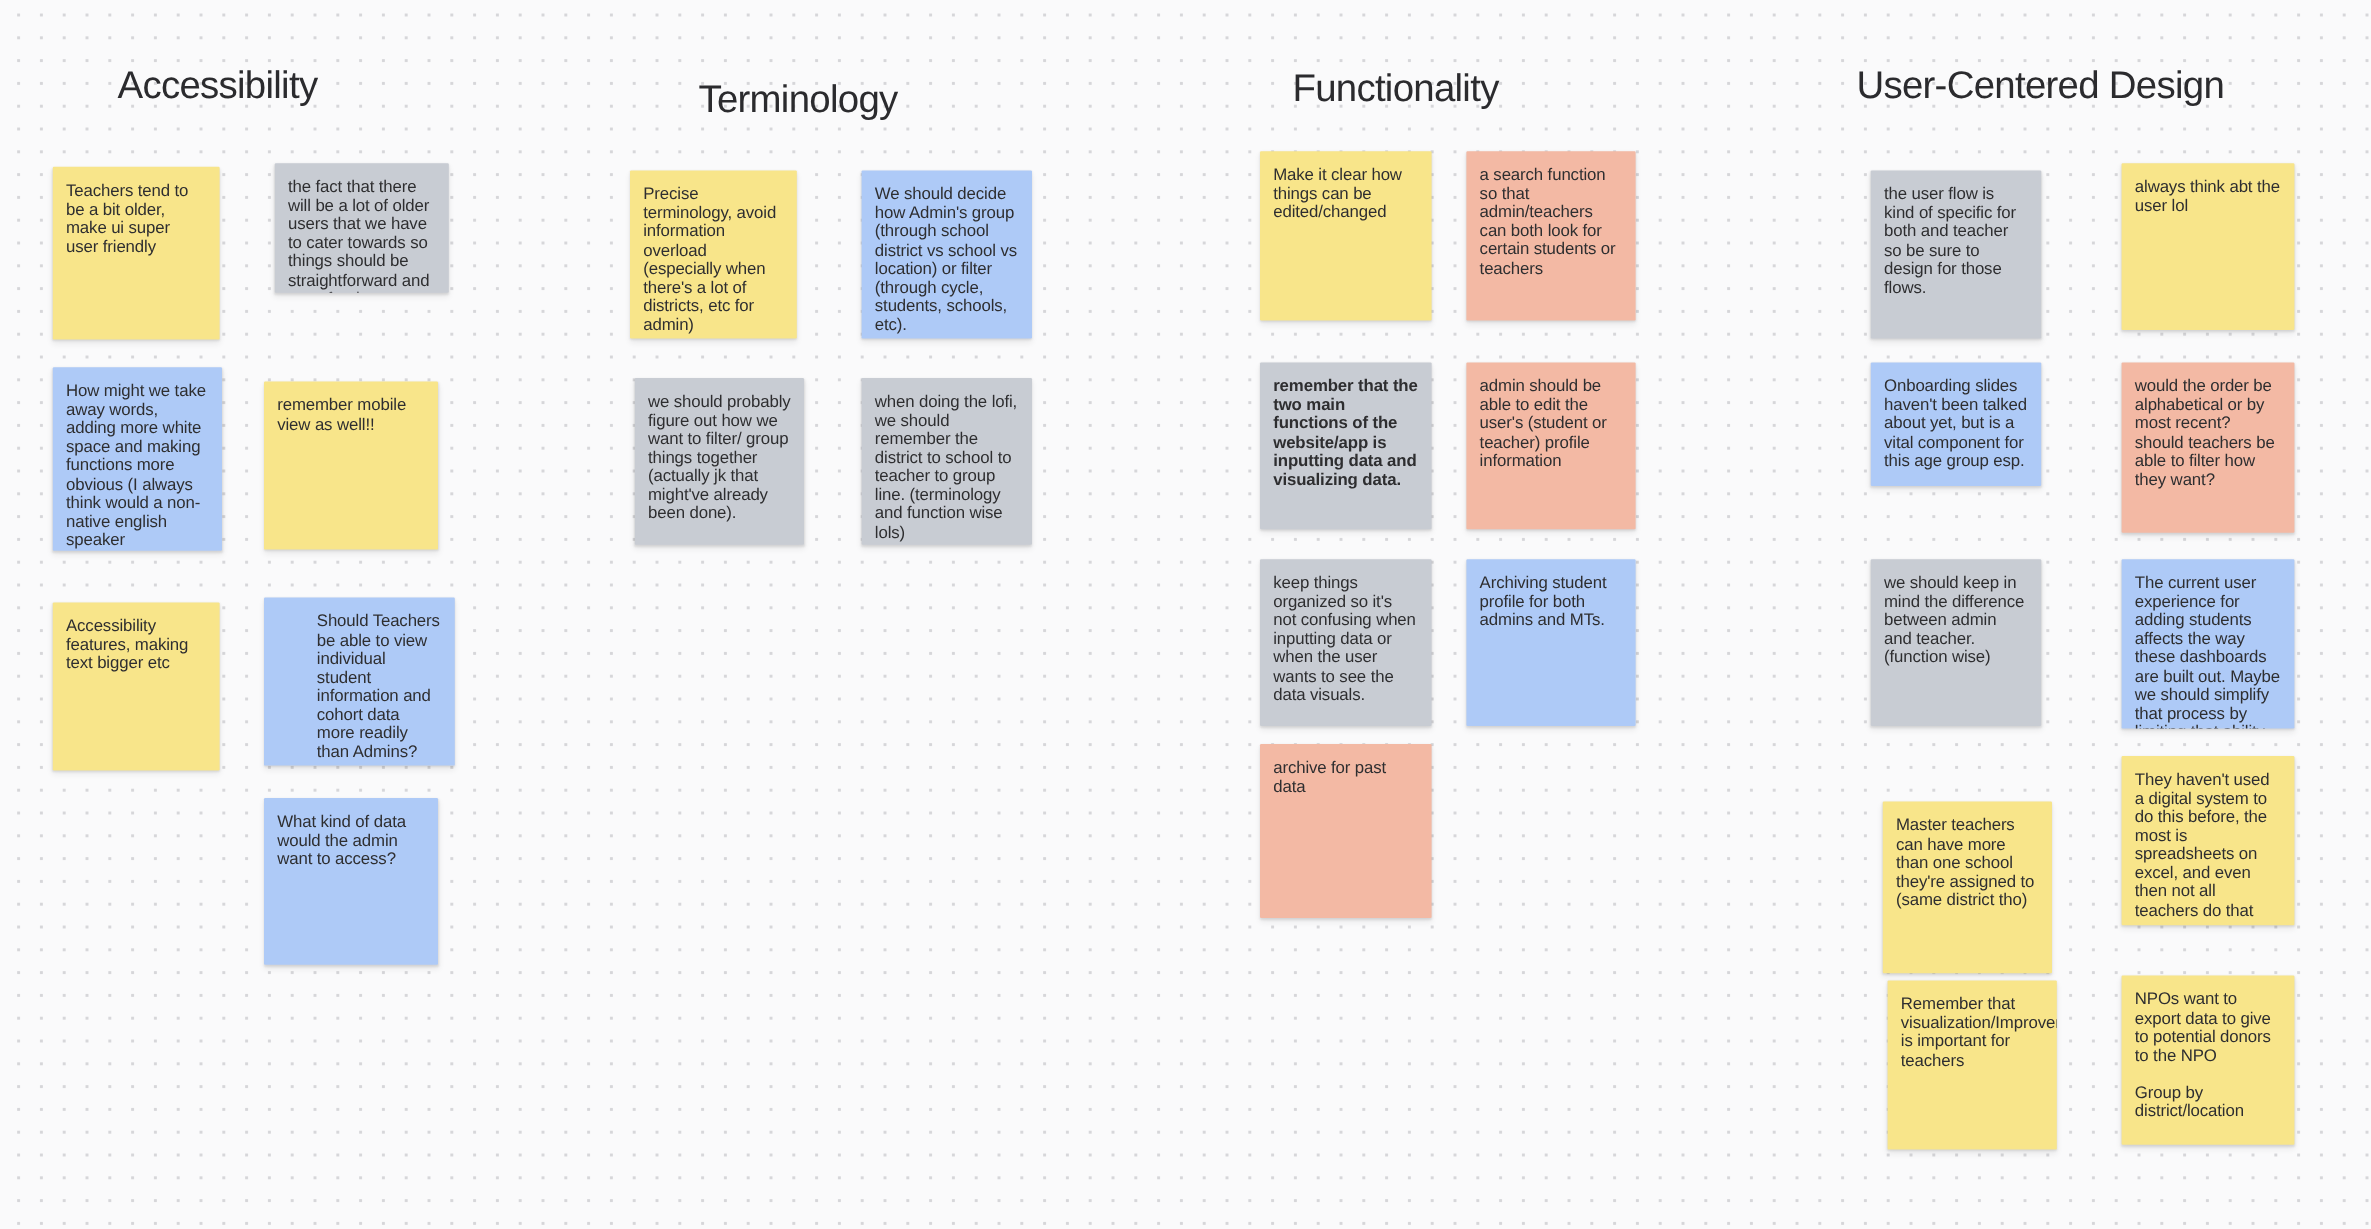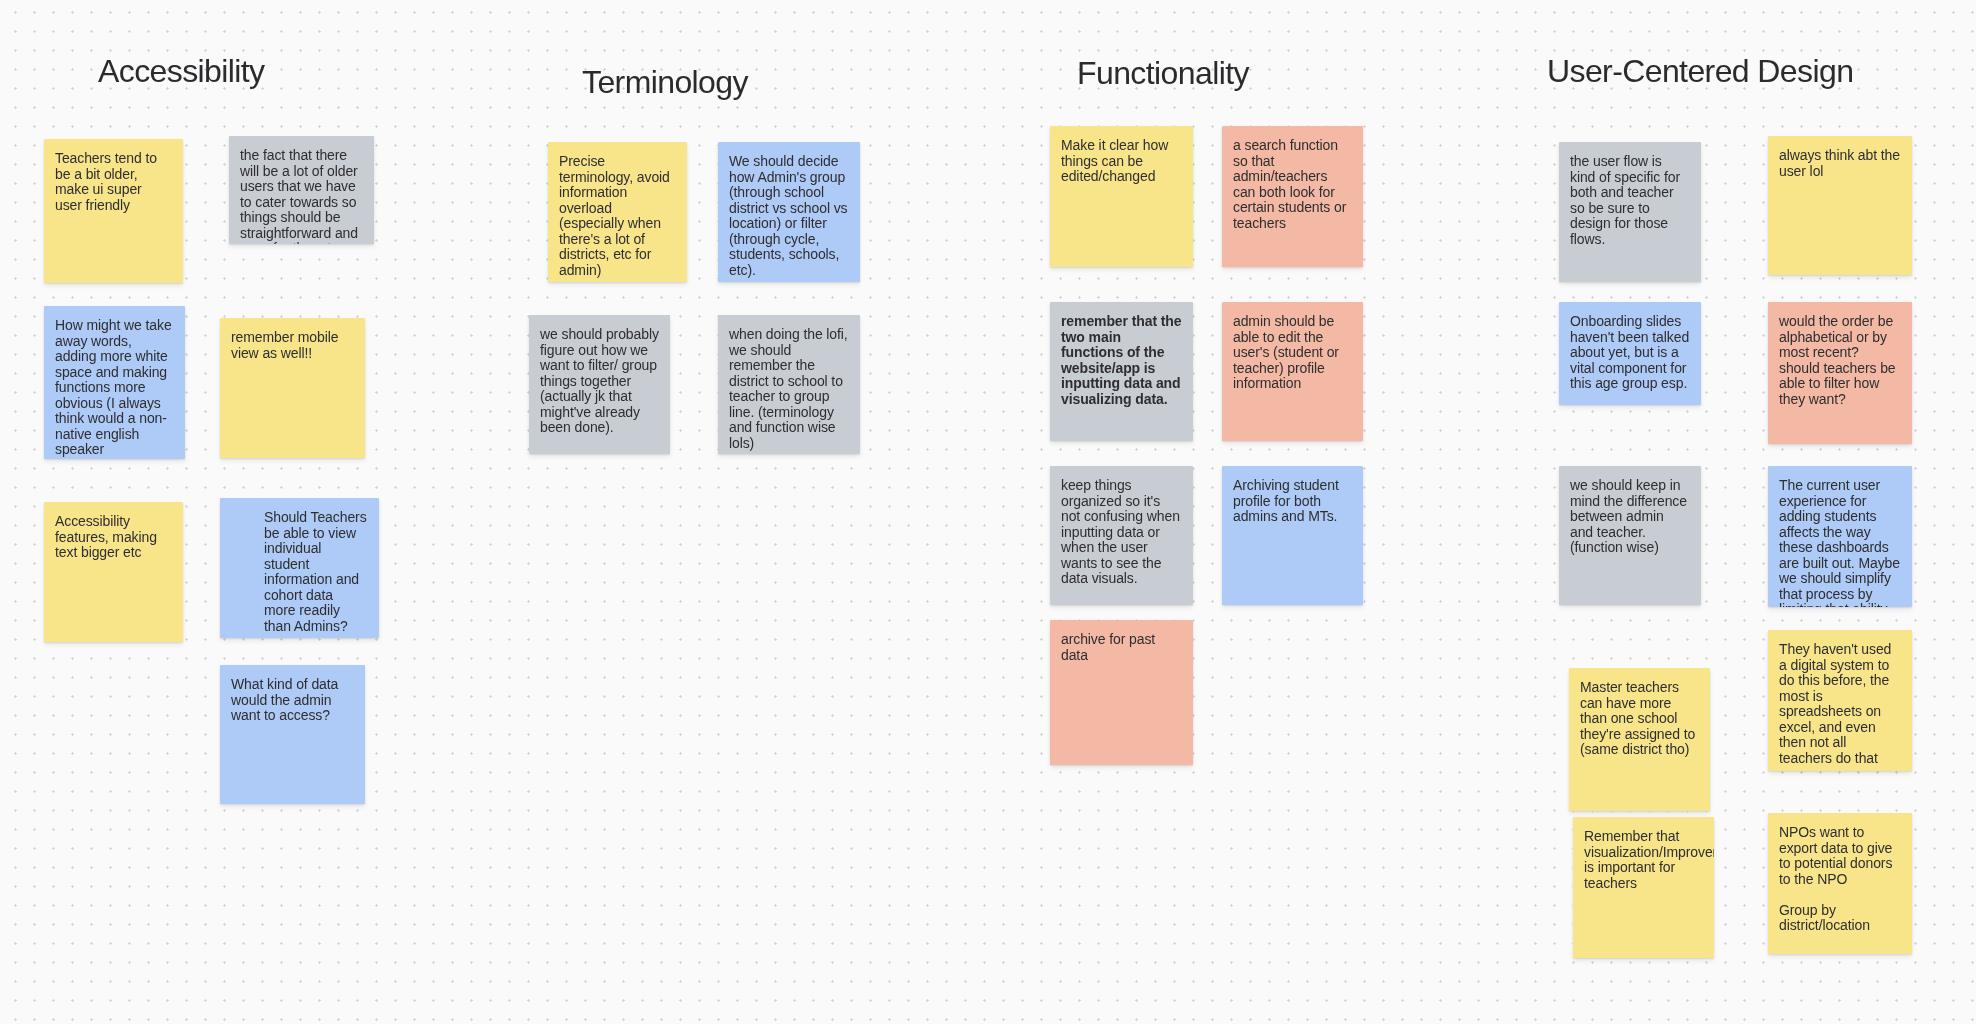--- a/index.html
+++ b/index.html
@@ -48,21 +48,21 @@
   <h2 class="col-title" style="left:582px; top:64px;">Terminology</h2>
   <h2 class="col-title" style="left:1077px; top:55px;">Functionality</h2>
   <h2 class="col-title" style="left:1547px; top:53px;">User-Centered Design</h2>
 <div class="note" style="left: 44px; top: 139px; width: 139px; height: 144px; background: rgb(248, 229, 138);">Teachers tend to be a bit older, make ui super user friendly</div>
     <div class="note" style="left: 229px; top: 136px; width: 145px; height: 108px; background: rgb(200, 204, 211);">the fact that there will be a lot of older users that we have to cater towards so things should be straightforward and easy for them to understand.</div>
     <div class="note" style="left: 44px; top: 306px; width: 141px; height: 153px; background: rgb(174, 202, 247);">How might we take away words, adding more white space and making functions more obvious (I always think would a non-native english speaker understand how to use this lol but that's just an example!).</div>
     <div class="note" style="left: 220px; top: 318px; width: 145px; height: 140px; background: rgb(248, 229, 138);">remember mobile view as well!!</div>
     <div class="note" style="left: 44px; top: 502px; width: 139px; height: 140px; background: rgb(248, 229, 138);">Accessibility features, making text bigger etc</div>
     <div class="note" style="left: 220px; top: 498px; width: 159px; height: 140px; background: rgb(174, 202, 247); padding-left: 44px;">Should Teachers be able to view individual student information and cohort data more readily than Admins?</div>
     <div class="note" style="left: 220px; top: 665px; width: 145px; height: 139px; background: rgb(174, 202, 247);">What kind of data would the admin want to access?</div>
-    <div class="note" style="left: 548px; top: 142px; width: 139px; height: 140px; background: rgb(248, 229, 138);">Precise terminology, avoid information overload (especially when there's a lot of districts, etc for admin)</div>
+    <div class="note" style="left: 525px; top: 142px; width: 139px; height: 140px; background: rgb(248, 229, 138);">Precise terminology, avoid information overload (especially when there's a lot of districts, etc for admin)</div>
     <div class="note" style="left: 718px; top: 142px; width: 142px; height: 140px; background: rgb(174, 202, 247);">We should decide how Admin's group (through school district vs school vs location) or filter (through cycle, students, schools, etc).</div>
     <div class="note" style="left: 529px; top: 315px; width: 141px; height: 139px; background: rgb(200, 204, 211);">we should probably figure out how we want to filter/ group things together (actually jk that might've already been done).</div>
     <div class="note" style="left: 718px; top: 315px; width: 142px; height: 139px; background: rgb(200, 204, 211);">when doing the lofi, we should remember the district to school to teacher to group line. (terminology and function wise lols)</div>
     <div class="note" style="left: 1050px; top: 126px; width: 143px; height: 141px; background: rgb(248, 229, 138);">Make it clear how things can be edited/changed</div>
     <div class="note" style="left: 1222px; top: 126px; width: 141px; height: 141px; background: rgb(243, 185, 164);">a search function so that admin/teachers can both look for certain students or teachers</div>
     <div class="note bold" style="left: 1050px; top: 302px; width: 143px; height: 139px; background: rgb(200, 204, 211);">remember that the two main functions of the website/app is inputting data and visualizing data.</div>
     <div class="note" style="left: 1222px; top: 302px; width: 141px; height: 139px; background: rgb(243, 185, 164);">admin should be able to edit the user's (student or teacher) profile information</div>
     <div class="note" style="left: 1050px; top: 466px; width: 143px; height: 139px; background: rgb(200, 204, 211);">keep things organized so it's not confusing when inputting data or when the user wants to see the data visuals.</div>
     <div class="note" style="left: 1222px; top: 466px; width: 141px; height: 139px; background: rgb(174, 202, 247);">Archiving student profile for both admins and MTs.</div>
     <div class="note" style="left: 1050px; top: 620px; width: 143px; height: 145px; background: rgb(243, 185, 164);">archive for past data</div>

